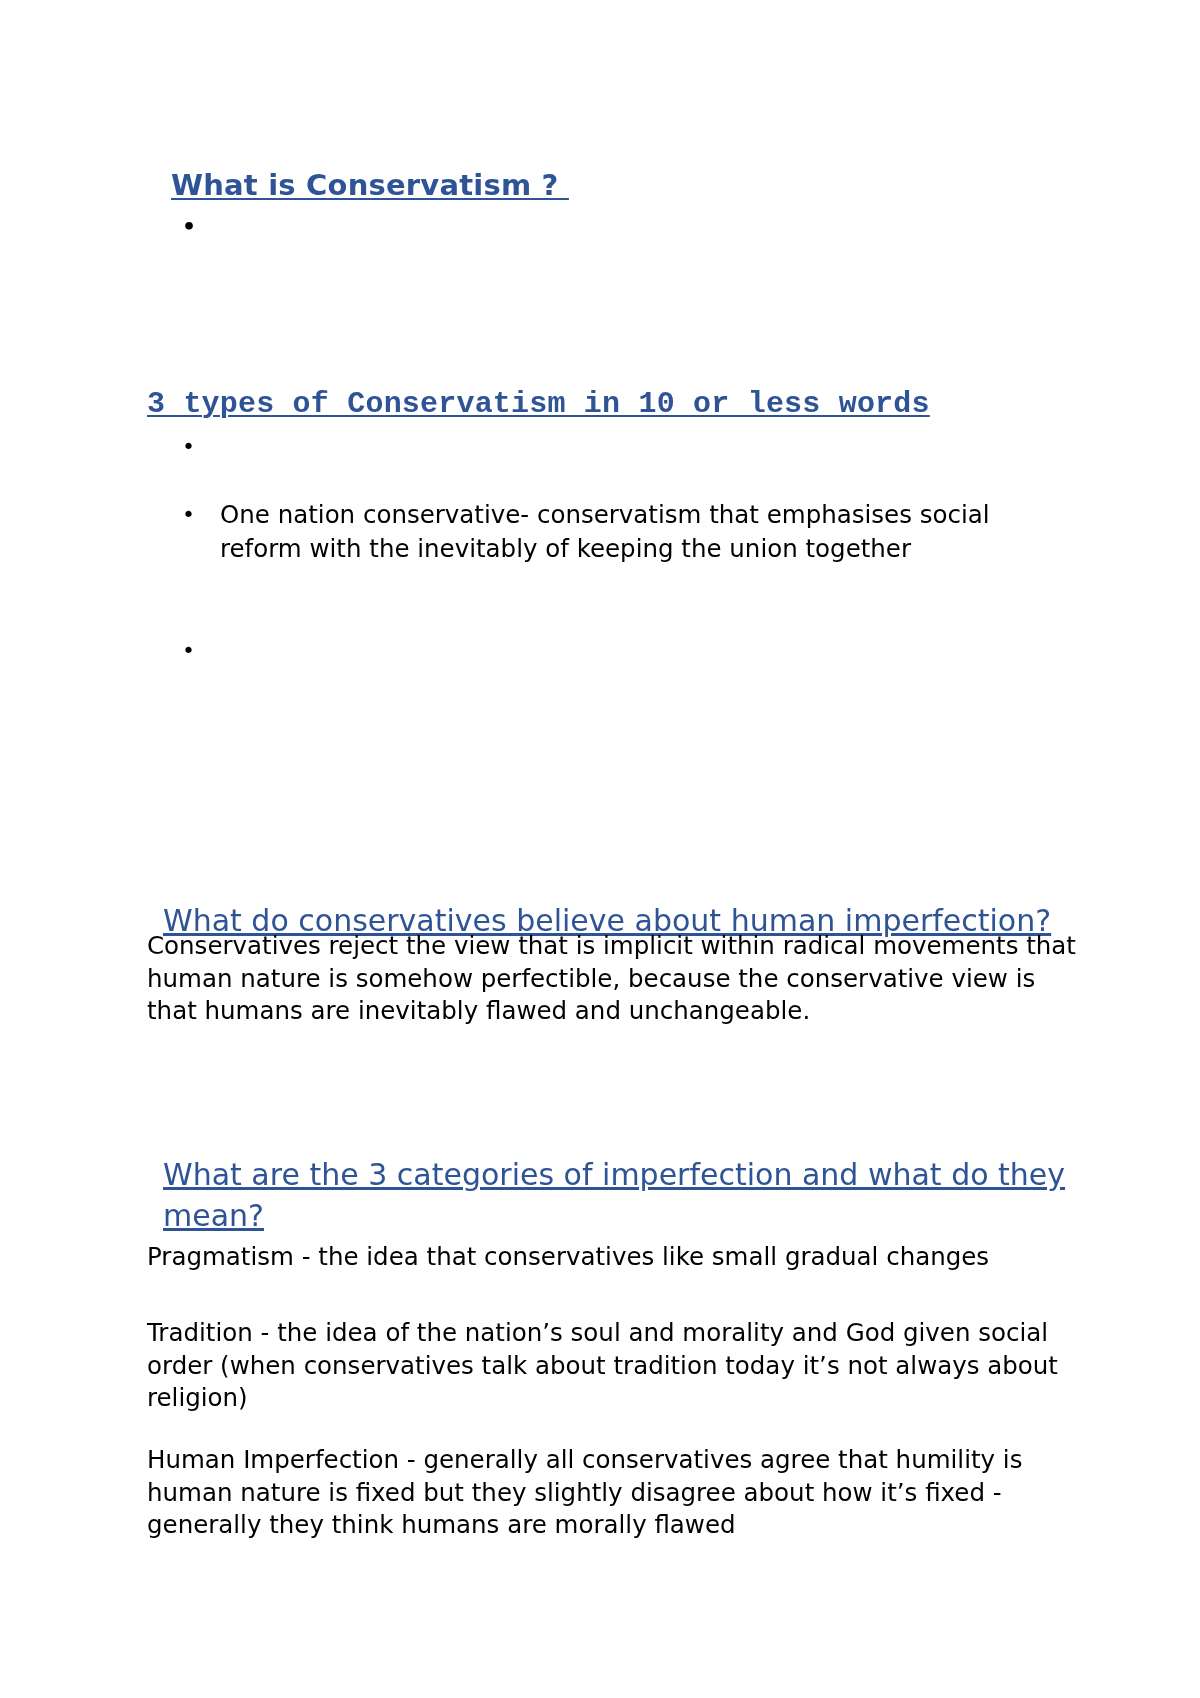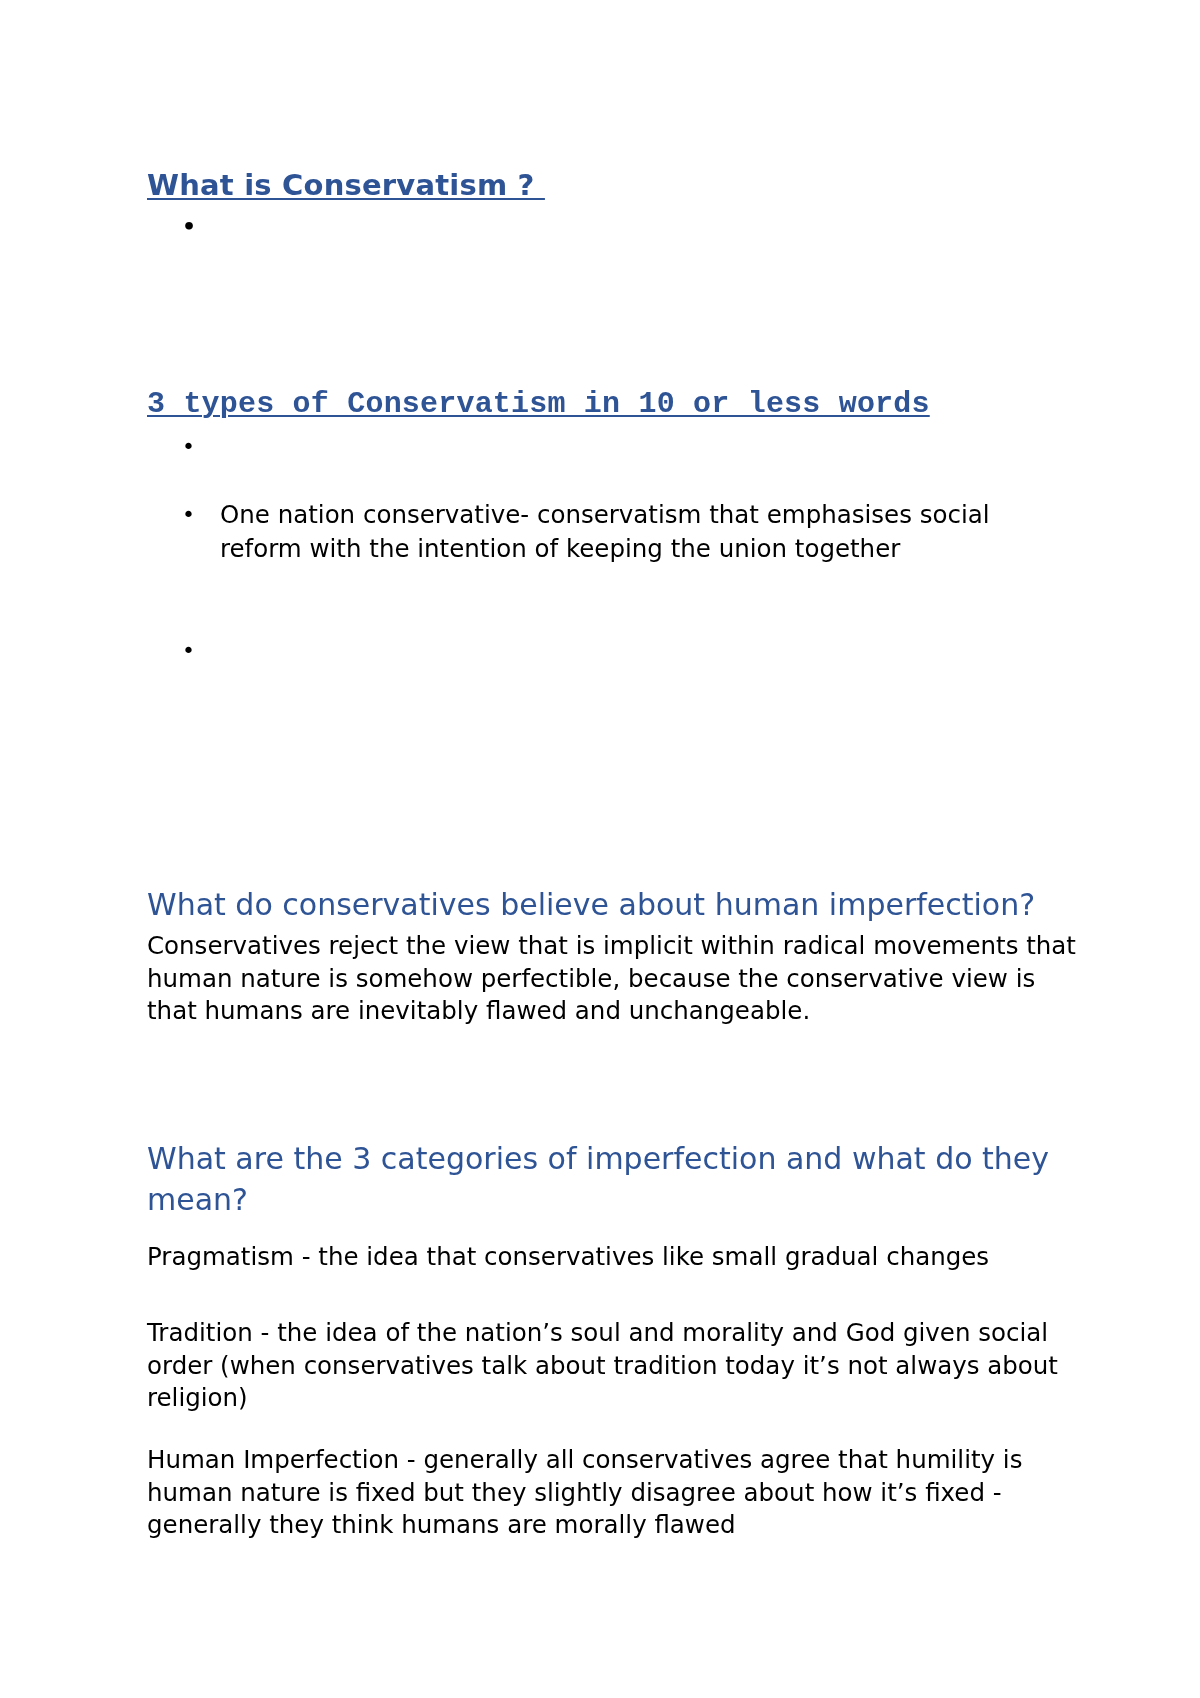--- a/index.html
+++ b/index.html
@@ -25,21 +25,21 @@
       position: absolute;
       left: 0;
       margin: 0;
       font-weight: bold;
       color: #2F5496;
       text-decoration: underline;
       text-decoration-thickness: 2px;
       text-underline-offset: 3px;
       white-space: pre;
     }
-    .h1 { top: 168px; font-size: 29px; letter-spacing: 0.2px; }
+    .h1 { top: 168px; font-size: 29px; letter-spacing: 0.2px; margin-left: 24px; }
     .h2 { top: 387px; font-size: 30px; letter-spacing: 0.2px; font-family: Liberation Mono, monospace; }
 
     .bullets {
       position: absolute;
       left: 0;
       width: 930px;
       margin: 0;
       padding: 0;
       list-style: none;
     }
@@ -61,25 +61,26 @@
       font-size: 24px;
     }
     .list1 { top: 211px; }
     .list2 { top: 430px; }
     .list2 li { margin-bottom: 68px; }
 
     .sub-h {
       position: absolute;
       left: 0;
       width: 930px;
-      margin: 0;
+      margin: 16px;
       font-weight: normal;
       color: #2F5496;
       font-size: 30px;
       line-height: 41px;
+      text-decoration: underline;
     }
     .sub-h1 { top: 884px; }
     .sub-h2 { top: 1138px; }
 
     .para {
       position: absolute;
       left: 0;
       width: 930px;
       margin: 0;
       font-size: 24.5px;
@@ -109,21 +110,21 @@
   </ul>
 
   <h2 class="h-underlined h2">3 types of Conservatism in 10 or less words</h2>
 
   <ul class="bullets list2">
     <li>
       <span class="bullet">•</span>
     </li>
     <li>
       <span class="bullet">•</span>
-      <span>One nation conservative- conservatism that emphasises social reform with the intention of keeping the union together</span>
+      <span>One nation conservative- conservatism that emphasises social reform with the inevitably of keeping the union together</span>
     </li>
     <li>
       <span class="bullet">•</span>
     </li>
   </ul>
 
   <h3 class="sub-h sub-h1">What do conservatives believe about human imperfection?</h3>
 
   <p class="para para1">Conservatives reject the view that is implicit within radical movements that human nature is somehow perfectible, because the conservative view is that humans are inevitably flawed and unchangeable.</p>
 

